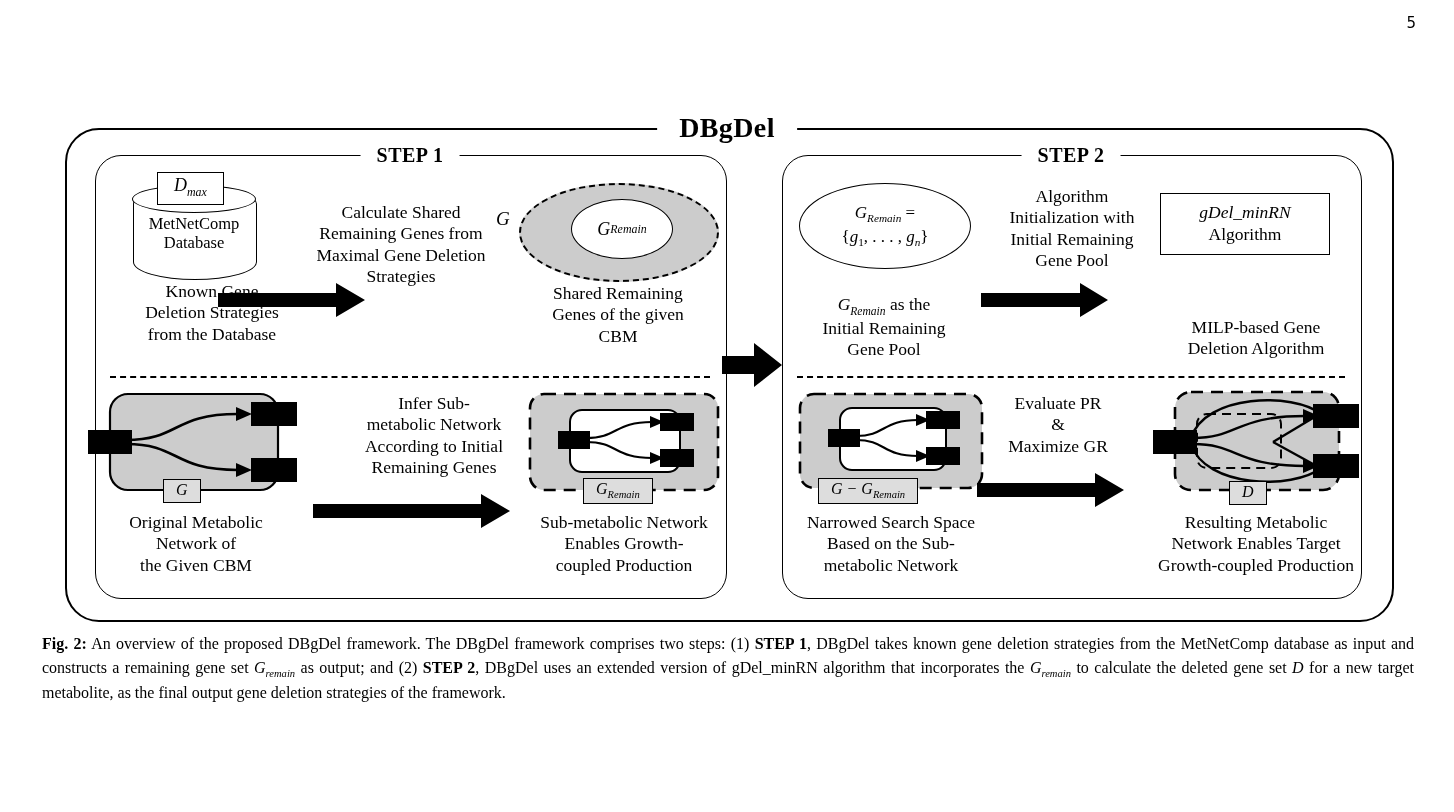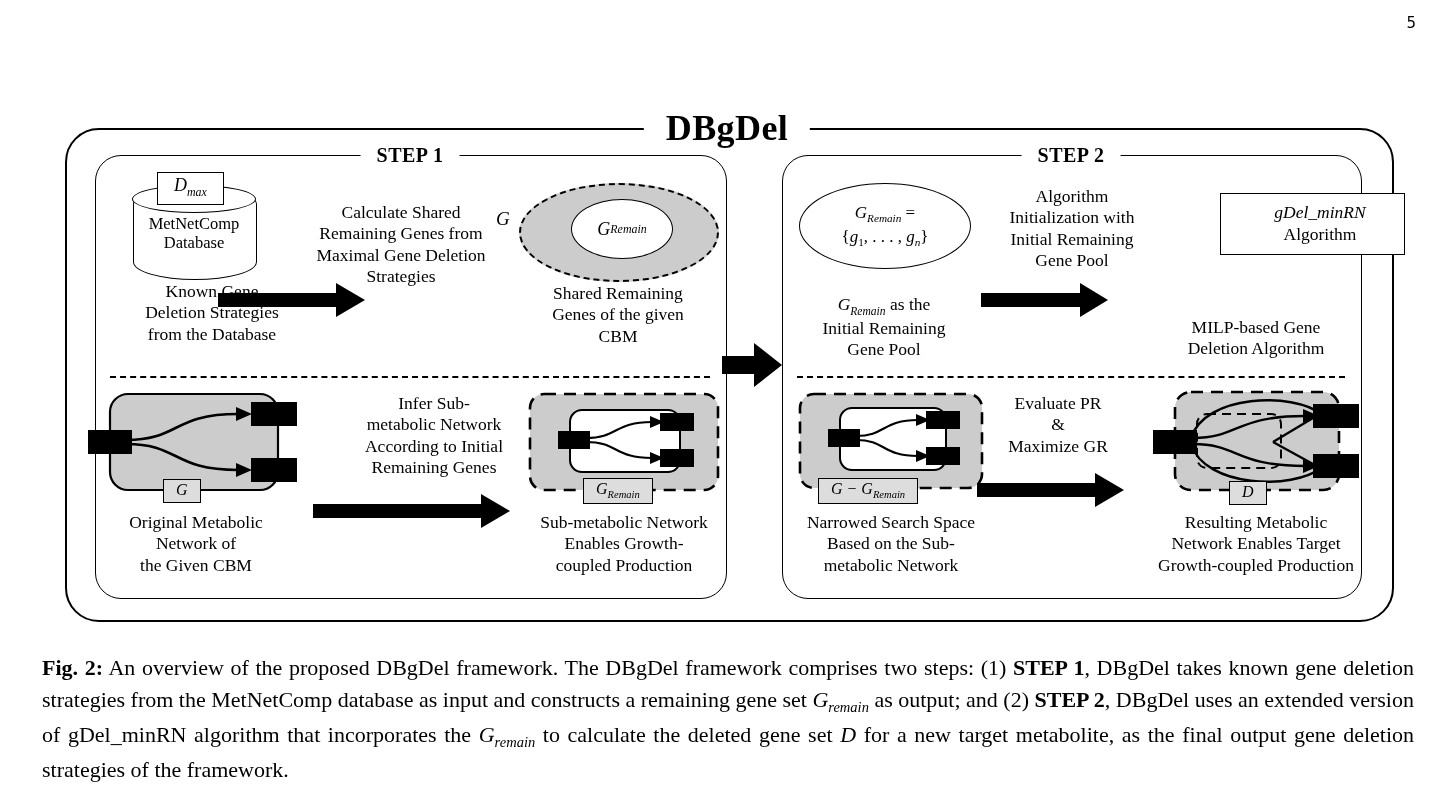--- a/index.html
+++ b/index.html
@@ -14,21 +14,21 @@
   }
 
   
   .figure-frame{
     position:absolute;left:65px;top:128px;width:1325px;height:490px;
     border:2.2px solid #000;border-radius:34px;
   }
   .frame-title{
     position:absolute;left:50%;top:128px;transform:translate(-50%,-50%);
     background:#fff;padding:0 22px;
-    font-size:36px;font-weight:bold;letter-spacing:.4px;
+    font-size:28px;font-weight:bold;letter-spacing:.4px;
     line-height:1;white-space:nowrap;
   }
 
   
   .step-panel{
     position:absolute;top:155px;height:442px;
     border:1.6px solid #000;border-radius:26px;
   }
   .step-panel.step1{left:95px;width:630px;}
   .step-panel.step2{left:782px;width:578px;}
@@ -183,21 +183,21 @@
 <div class="arrow-label" style="left:992px;top:186px;width:160px;">Algorithm
 Initialization with
 Initial Remaining
 Gene Pool</div>
 <div class="blk-arrow" style="left:981px;top:283px;">
   <svg width="128" height="34" viewBox="0 0 128 34">
     <path d="M0,10 L99,10 L99,0 L127,17 L99,34 L99,24 L0,24 Z" fill="#000"></path>
   </svg>
 </div>
 
-<div class="plain-box" style="left:1220px;top:193px;width:168px;height:60px;padding-left:15px;">
+<div class="plain-box" style="left:1160px;top:193px;width:168px;height:60px;">
   <div class="ital">gDel_minRN</div>
   <div>Algorithm</div>
 </div>
 <div class="cell cell-caption" style="left:1163px;top:285px;width:186px;margin-top:32px;">MILP-based Gene
 Deletion Algorithm</div>
 
 <div class="net" style="left:88px;top:392px;width:212px;height:112px;">
   <svg width="212" height="112" viewBox="0 0 212 112">
     <rect x="22" y="2" width="168" height="96" rx="18" ry="18" fill="#cccccc" stroke="#000" stroke-width="2.2"></rect>
     <path d="M38,48 C92,48 84,22 150,22" fill="none" stroke="#000" stroke-width="2.6"></path>
@@ -288,16 +288,16 @@
     <rect x="0" y="42" width="44" height="24" fill="#000"></rect>
     <rect x="160" y="16" width="46" height="24" fill="#000"></rect>
     <rect x="160" y="66" width="46" height="24" fill="#000"></rect>
   </svg>
 </div>
 <div class="tag-box" style="left:1229px;top:481px;">D</div>
 <div class="cell cell-caption" style="left:1140px;top:512px;width:232px;">Resulting Metabolic
 Network Enables Target
 Growth-coupled Production</div>
 
-<div style="position:absolute;left:42px;top:652px;width:1372px;
-            font-size:22px;line-height:1.47;text-align:justify;">
+<div style="position:absolute;left:42px;top:632px;width:1372px;
+            font-size:16px;line-height:1.47;text-align:justify;">
   <b>Fig. 2:</b><span> An overview of the proposed DBgDel framework. The DBgDel framework comprises two steps: (1) </span><b>STEP 1</b><span>, DBgDel takes known gene deletion strategies from the MetNetComp database as input and constructs a remaining gene set </span><i>G<sub>remain</sub></i><span> as output; and (2) </span><b>STEP 2</b><span>, DBgDel uses an extended version of gDel_minRN algorithm that incorporates the </span><i>G<sub>remain</sub></i><span> to calculate the deleted gene set </span><i>D</i><span> for a new target metabolite, as the final output gene deletion strategies of the framework.</span>
 </div>
 
 </body></html>

